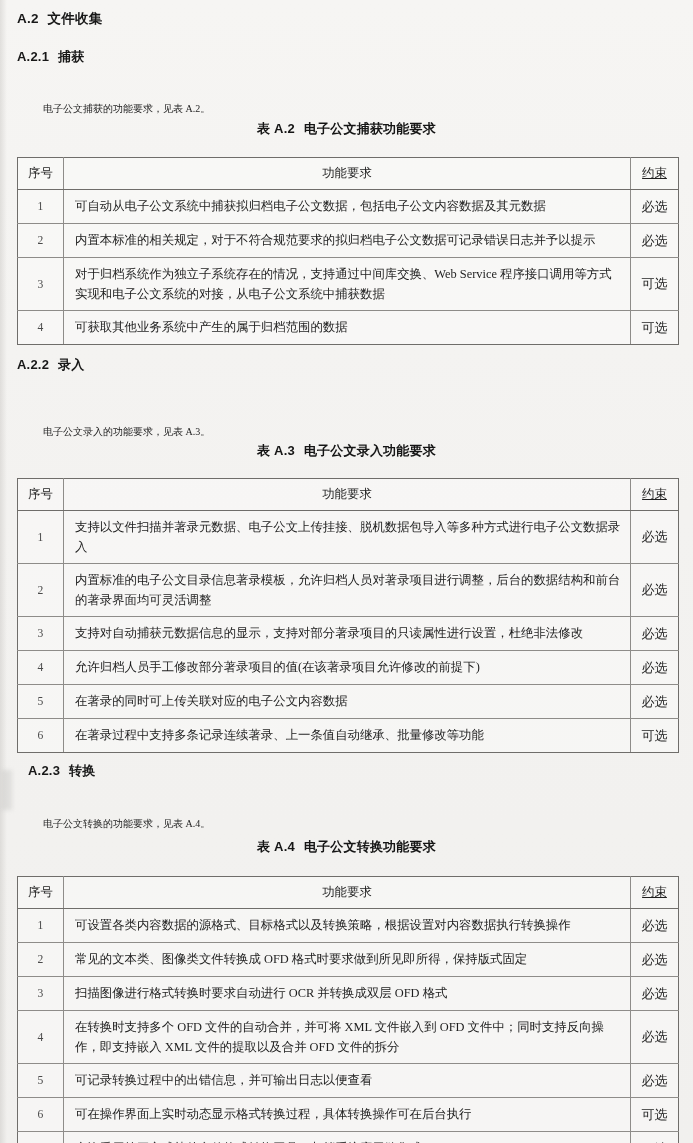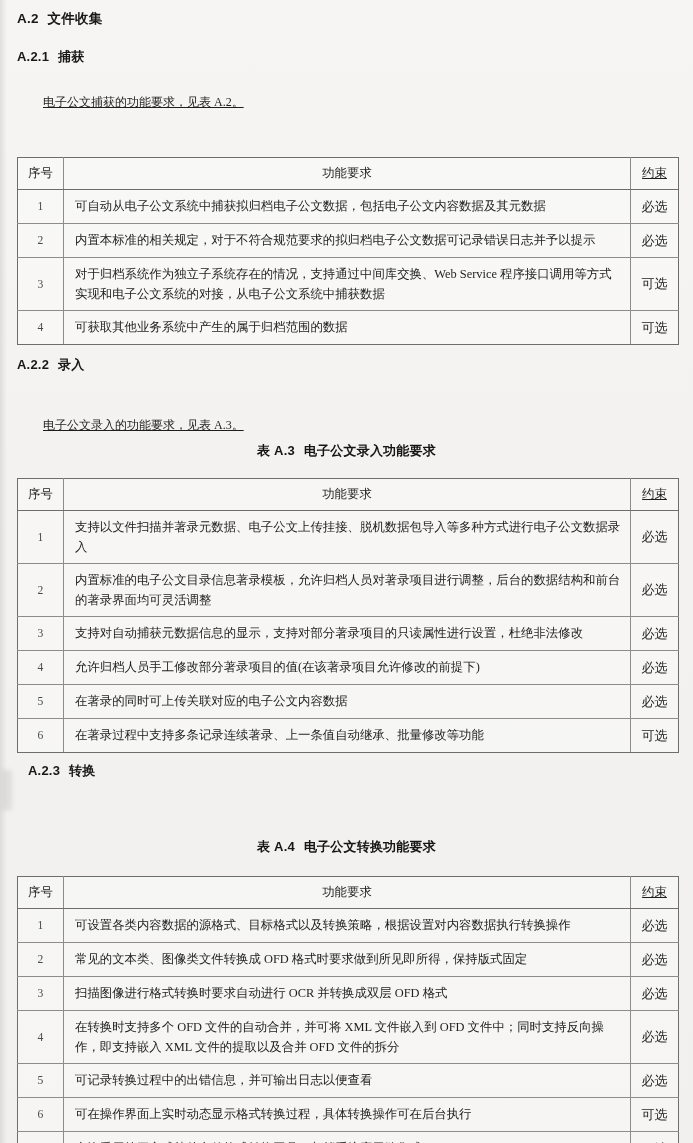--- a/index.html
+++ b/index.html
@@ -57,27 +57,26 @@
     font-family: "Liberation Sans", "DejaVu Sans", sans-serif;
     font-weight: bold;
     font-size: 13px;
     margin: 0;
     padding: 0;
     color: #181818;
     letter-spacing: 0.2px;
   }
   .sec-num { margin-right: 9px; }
   p.para {
-    margin: 8px;
-    padding: 0;
-    font-size: 12px;
+    margin: 16px;
+    padding: 0;
+    font-size: 10px;
     line-height: 1.5;
     text-indent: 26px;
     color: #1e1e1e;
-    text-decoration: underline;
   }
   .tbl-title {
     text-align: center;
     font-family: "Liberation Sans", "DejaVu Sans", sans-serif;
     font-weight: bold;
     font-size: 13px;
     color: #151515;
     letter-spacing: 0.2px;
   }
   .tbl-title .tnum { margin-right: 9px; }
@@ -151,20 +150,25 @@
   <div class="b" style="top:48px;">
     <h3 class="subsec" style="margin-left:17px;">
       <span class="sec-num">A.2.1</span><span>捕获</span>
     </h3>
   </div>
 
   <div class="b" style="top:85px;">
     <p class="para" style="margin-left:17px;">电子公文捕获的功能要求，见表 A.2。</p>
   </div>
 
+  <div class="b" style="top:120px;">
+    <div class="tbl-title">
+      <span class="tnum">表 A.2</span><span>电子公文捕获功能要求</span>
+    </div>
+  </div>
 
   <div class="b" style="top:157px;">
     <table class="req">
       <colgroup>
           <col class="c-no">
           <col class="c-ct">
           <col class="c-cs">
         </colgroup>
       <thead>
         <tr>
@@ -262,20 +266,23 @@
       </tbody>
     </table>
   </div>
 
   <div class="b" style="top:762px;">
     <h3 class="subsec" style="margin-left:28px;">
       <span class="sec-num">A.2.3</span><span>转换</span>
     </h3>
   </div>
 
+  <div class="b" style="top:800px;">
+    <p class="para" style="margin-left:17px;">电子公文转换的功能要求，见表 A.4。</p>
+  </div>
 
   <div class="b" style="top:838px;">
     <div class="tbl-title">
       <span class="tnum">表 A.4</span><span>电子公文转换功能要求</span>
     </div>
   </div>
 
   <div class="b" style="top:876px;">
     <table class="req">
       <colgroup>

